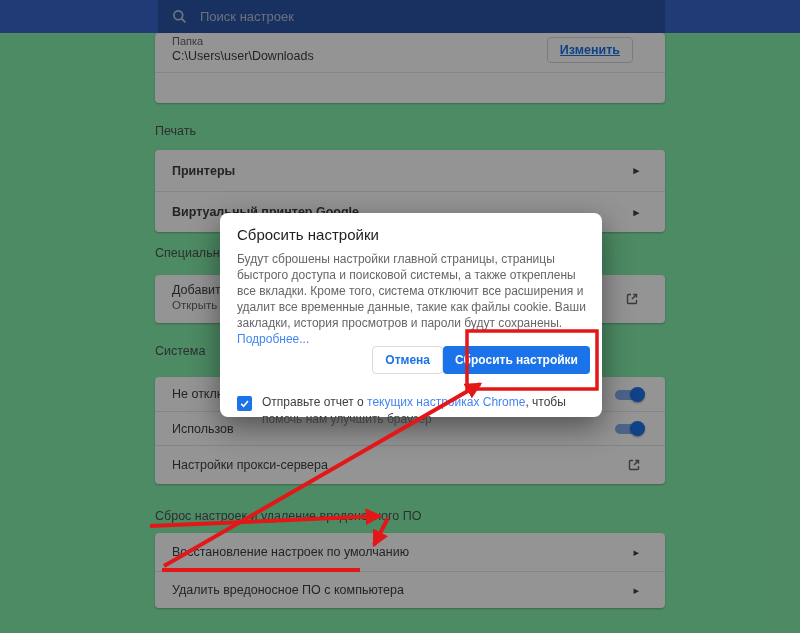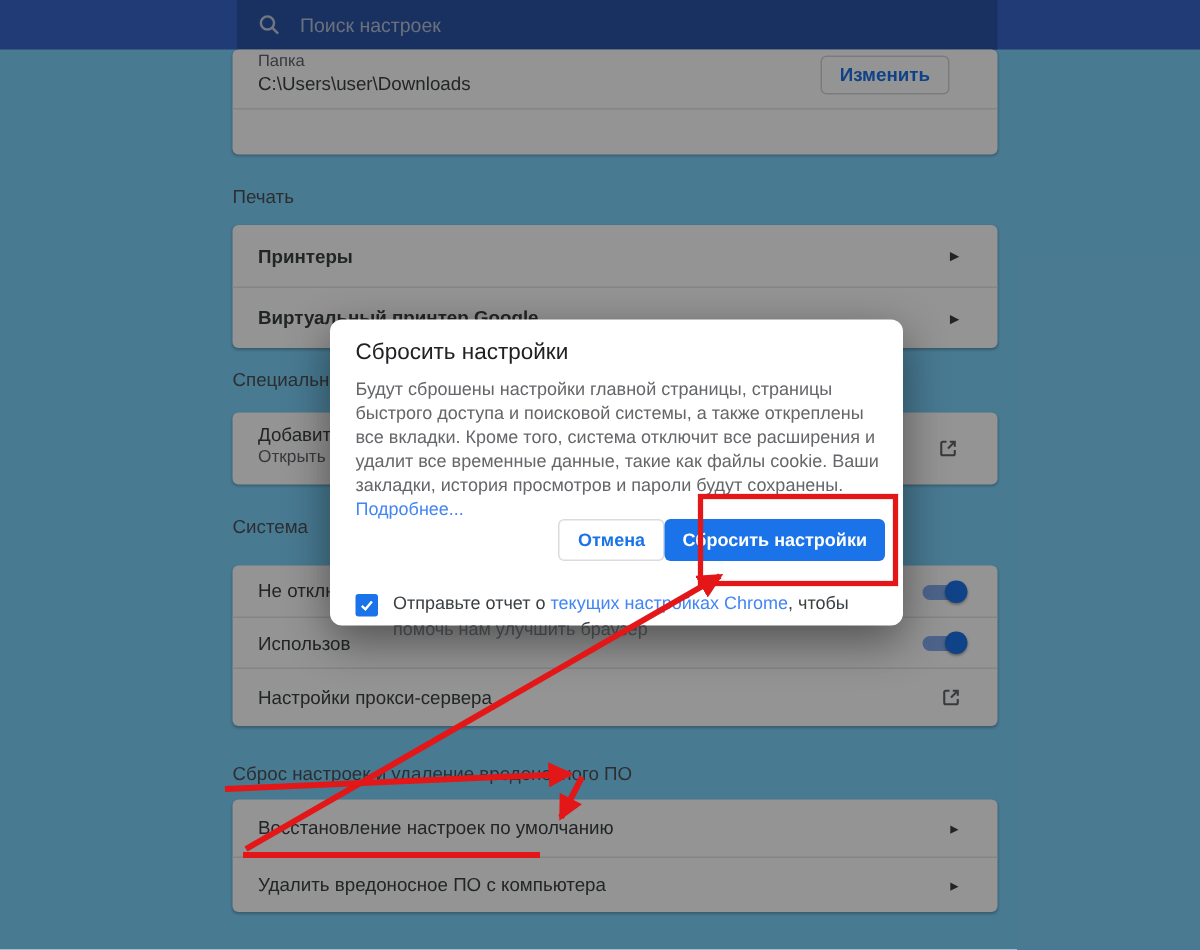--- a/index.html
+++ b/index.html
@@ -1,16 +1,16 @@
 <!DOCTYPE html>
 <html><head>
 <meta charset="utf-8">
 <style>
   html,body{margin:0;padding:0;background:#ddd;}
-  .page{position:relative;width:800px;height:633px;overflow:hidden;background:#7dd3fc;
+  .page{position:relative;width:800px;height:633px;overflow:hidden;background:#86efac;
         font-family:"Liberation Sans",sans-serif;-webkit-font-smoothing:antialiased;}
   
   .toolbar{position:absolute;left:0;top:0;width:800px;height:33px;background:#3a67cb;z-index:1;}
   .searchbox{position:absolute;left:158px;top:0;width:507px;height:33px;background:#2c55a6;
              display:flex;align-items:center;gap:11px;padding-left:14px;box-sizing:border-box;}
   .search-input{flex:1;background:transparent;border:none;outline:none;font-size:13px;
                 color:#e8ecf5;font-family:inherit;}
   .search-input::placeholder{color:#b7c1d8;}
   
   .card{position:absolute;left:155px;width:510px;background:#fff;border-radius:4px;
@@ -24,21 +24,21 @@
   .toggle{position:relative;width:32px;height:15px;flex:none;margin-left:auto;}
   .toggle .track{position:absolute;left:2px;top:3px;width:28px;height:10px;border-radius:6px;}
   .toggle .knob{position:absolute;top:0;width:15px;height:15px;border-radius:50%;
                 box-shadow:0 1px 2px rgba(0,0,0,.4);}
   .toggle.off .track{background:#aeb1b6;}
   .toggle.off .knob{left:0;background:#f6f7f8;}
   .toggle.on .track{background:#85acef;}
   .toggle.on .knob{right:0;background:#1a73e8;}
   .btn-outline{margin-left:auto;height:26px;padding:0 12px;background:#fff;border:1px solid #d2d5da;
                border-radius:4px;color:#1a73e8;font-size:12.5px;font-weight:bold;font-family:inherit;
-               display:flex;align-items:center;cursor:pointer;}
+               display:flex;align-items:center;cursor:pointer;text-decoration:underline;}
   
   .scrim{position:absolute;left:0;top:0;width:800px;height:633px;background:rgba(0,0,0,.42);z-index:10;}
   
   .modal{position:absolute;left:220px;top:213px;width:382px;height:204px;background:#fff;
          border-radius:8px;box-shadow:0 10px 30px rgba(0,0,0,.45);z-index:20;}
   .modal-title{position:absolute;top:13px;left:17px;font-size:15px;color:#202124;}
   .modal-body{position:absolute;top:38px;left:17px;right:13px;font-size:12px;line-height:16px;color:#646669;}
   .modal-link{color:#4285f4;cursor:pointer;}
   .modal-buttons{position:absolute;top:133px;right:12px;display:flex;}
   .btn{height:28px;border-radius:4px;font-size:12px;font-weight:bold;font-family:inherit;

